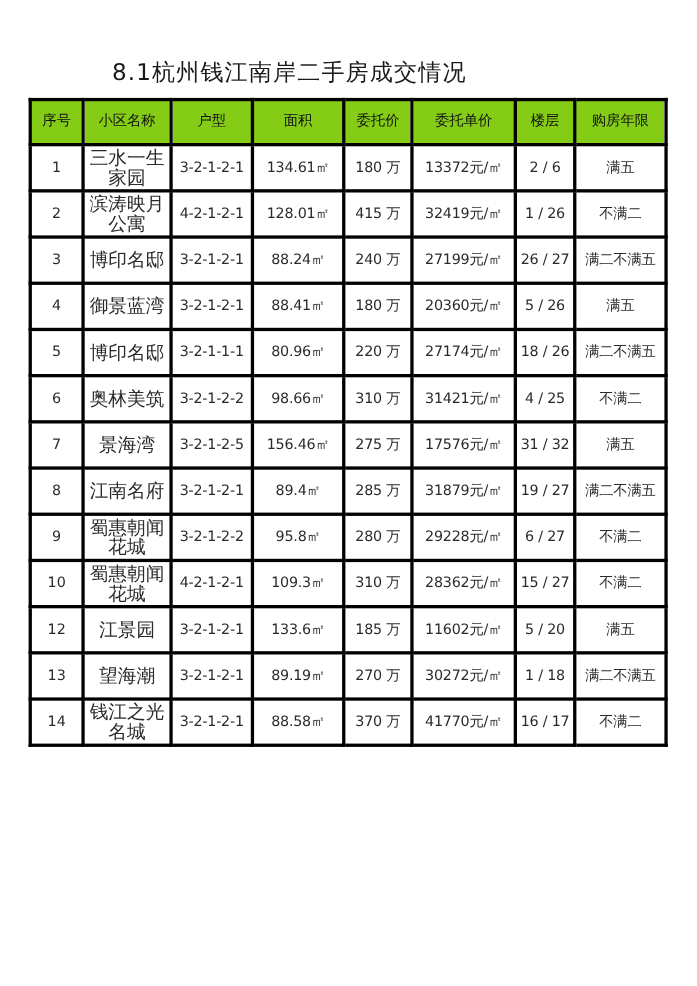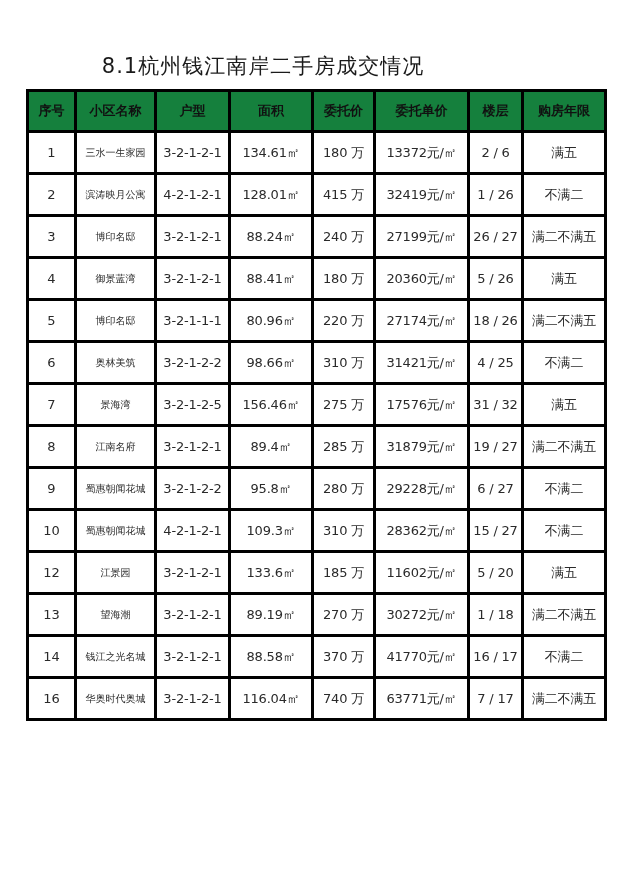--- a/index.html
+++ b/index.html
@@ -38,34 +38,34 @@
     .deal-table th, .deal-table td {
       border: 3px solid #000;
       text-align: center;
       vertical-align: middle;
       padding: 0 2px;
       overflow: hidden;
       white-space: normal;
       line-height: 18px;
     }
     .deal-table th {
-      background: #15803d;
+      background: #84cc16;
       height: 38px;
       font-size: 13px;
-      font-weight: bold;
+      font-weight: normal;
       color: #111;
     }
     .deal-table td {
       height: 39px;
       font-size: 13px;
       color: #2a2a2a;
       background: #ffffff;
     }
     .deal-table td.name {
-      font-size: 10px;
+      font-size: 17px;
       padding: 0 3px;
       word-break: break-all;
       margin-top: 36px;
     }
     .deal-table td.nowrap { white-space: nowrap; letter-spacing: -0.2px; }
   </style>
 </head>
 <body>
 
 <div class="page-title">8.1杭州钱江南岸二手房成交情况</div>
@@ -217,24 +217,14 @@
       <tr>
         <td>14</td>
         <td class="name">钱江之光名城</td>
         <td class="nowrap">3-2-1-2-1</td>
         <td class="nowrap">88.58㎡</td>
         <td class="nowrap">370 万</td>
         <td class="nowrap">41770元/㎡</td>
         <td class="nowrap">16 / 17</td>
         <td class="nowrap">不满二</td>
       </tr>
-      <tr>
-        <td>16</td>
-        <td class="name">华奥时代奥城</td>
-        <td class="nowrap">3-2-1-2-1</td>
-        <td class="nowrap">116.04㎡</td>
-        <td class="nowrap">740 万</td>
-        <td class="nowrap">63771元/㎡</td>
-        <td class="nowrap">7 / 17</td>
-        <td class="nowrap">满二不满五</td>
-      </tr>
     </tbody>
 </table>
 
 </body></html>

